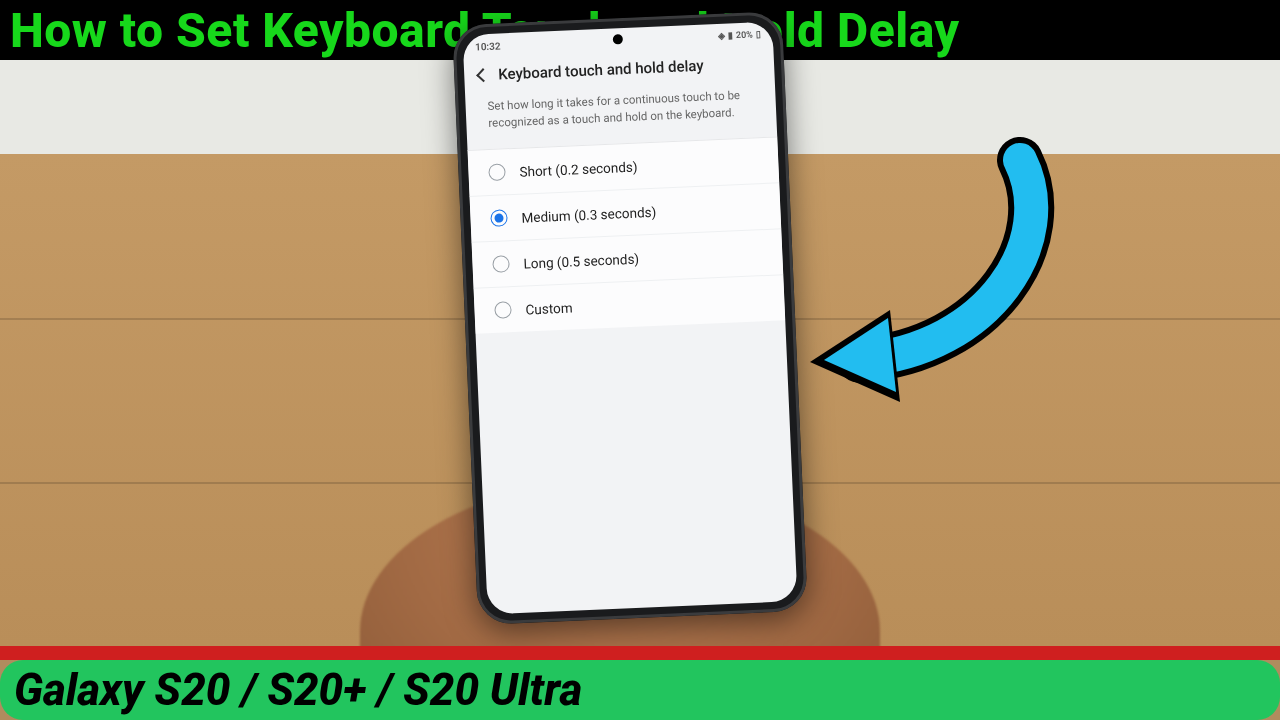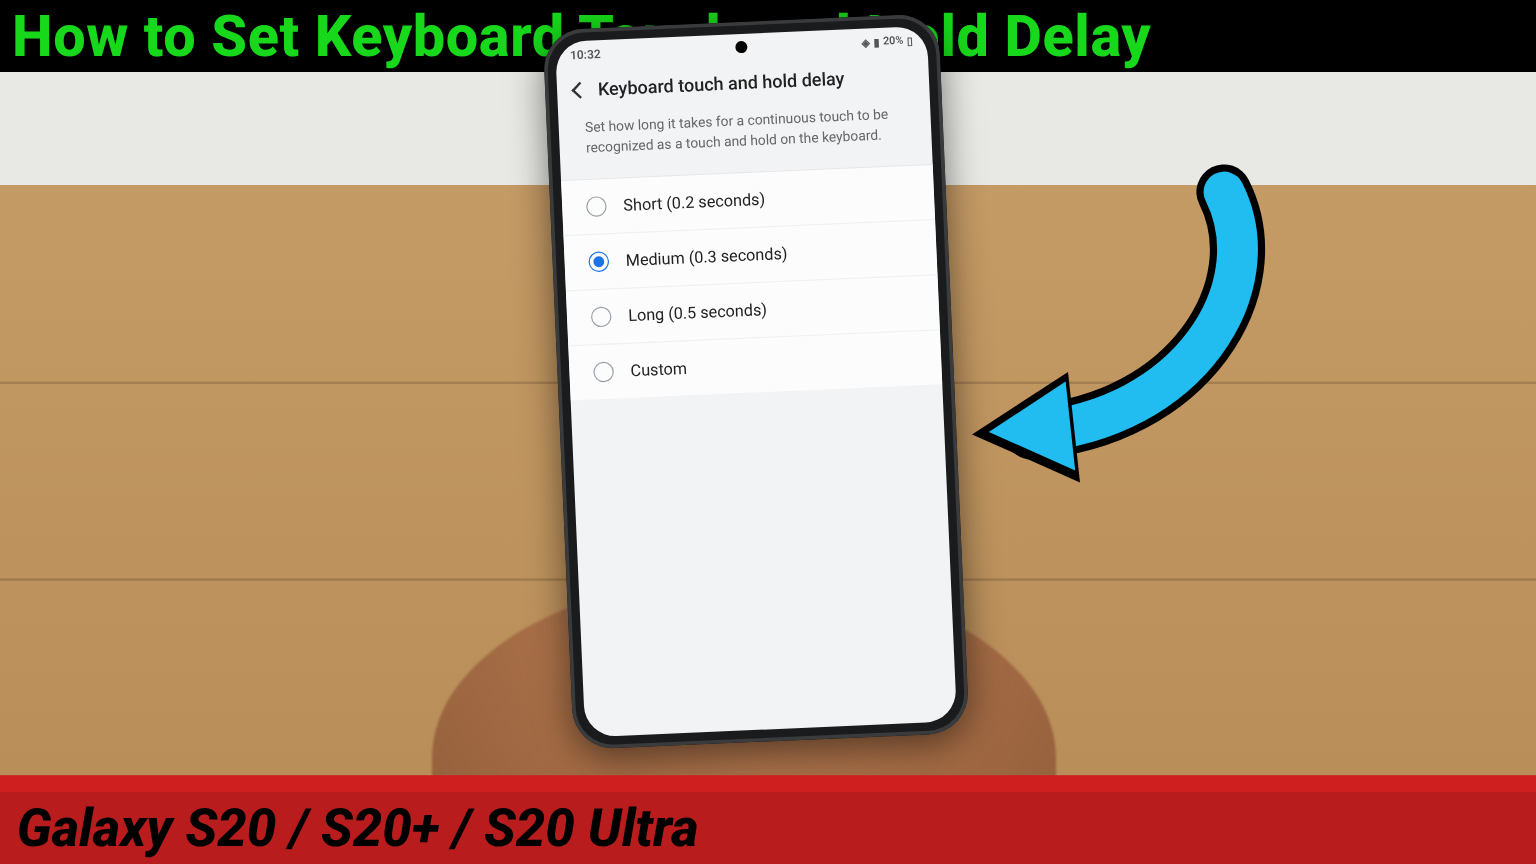--- a/index.html
+++ b/index.html
@@ -16,23 +16,23 @@
     color: #17d81b;
   }
 
   
   .bottom-red {
     position: absolute; bottom: 60px; left: 0; width: 100%; height: 14px;
     background: #cf1f1f;
   }
   .bottom-bar {
     position: absolute; bottom: 0; left: 0; width: 100%; height: 60px;
-    background: #b91c1c;
+    background: #22c55e;
     display: flex; align-items: center; padding-left: 14px;
-    font-size: 44px; font-style: italic; font-weight: 800; color: #000;
+    font-size: 44px; font-style: italic; font-weight: 800; color: #000; border-radius: 23px;
   }
 
   
   .scene {
     position: absolute; top: 60px; left: 0; right: 0; bottom: 74px;
     background:
       linear-gradient(to bottom, #e8e9e4 0%, #e8e9e4 16%, #c49a65 16%, #b98e59 100%);
   }
   .wood-line {
     position: absolute; left: 0; right: 0; height: 2px; background: rgba(0,0,0,0.15);

